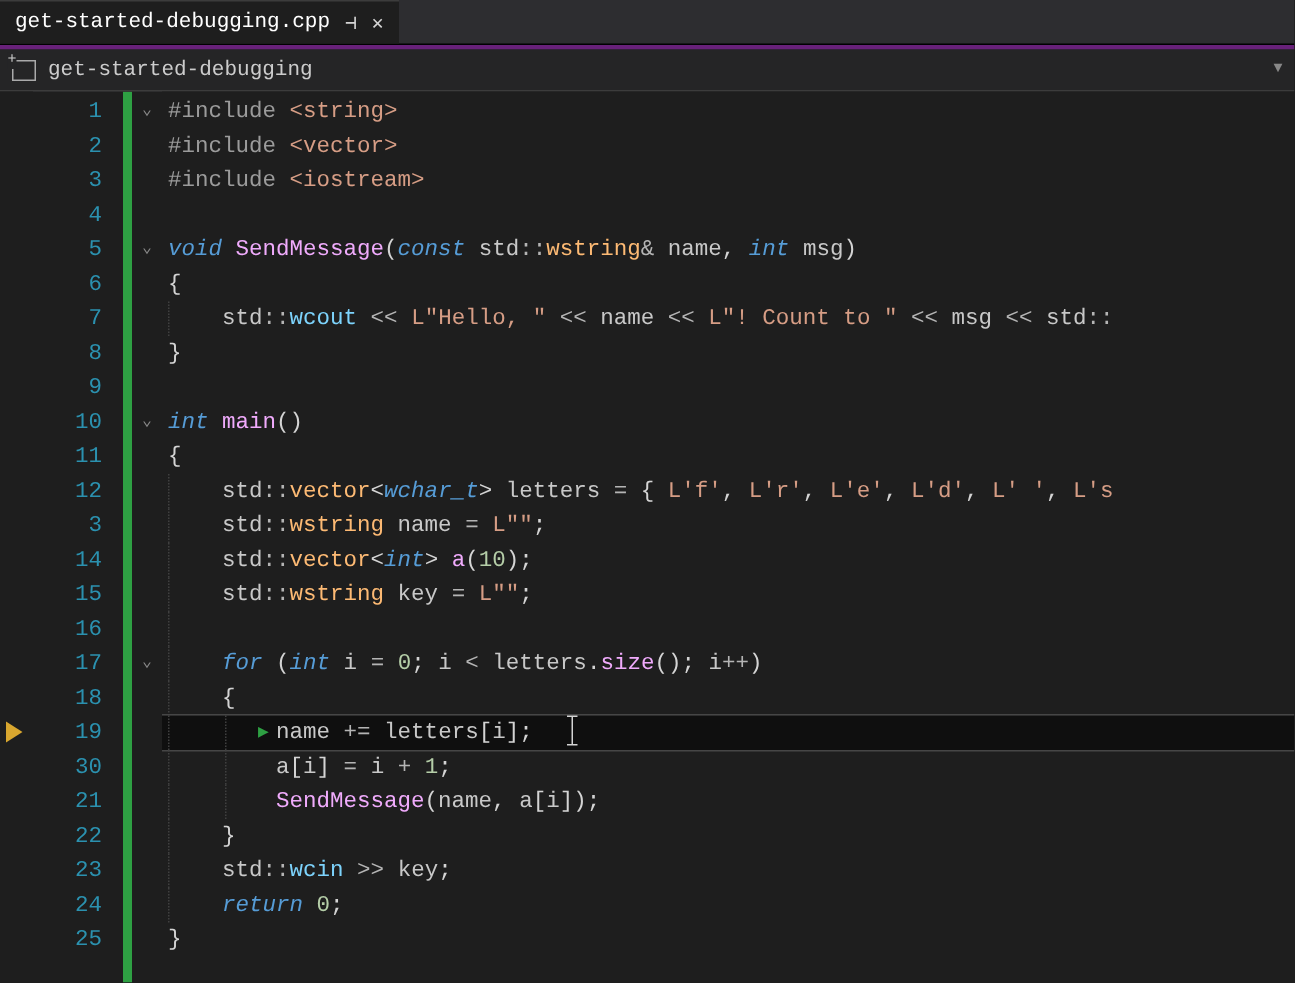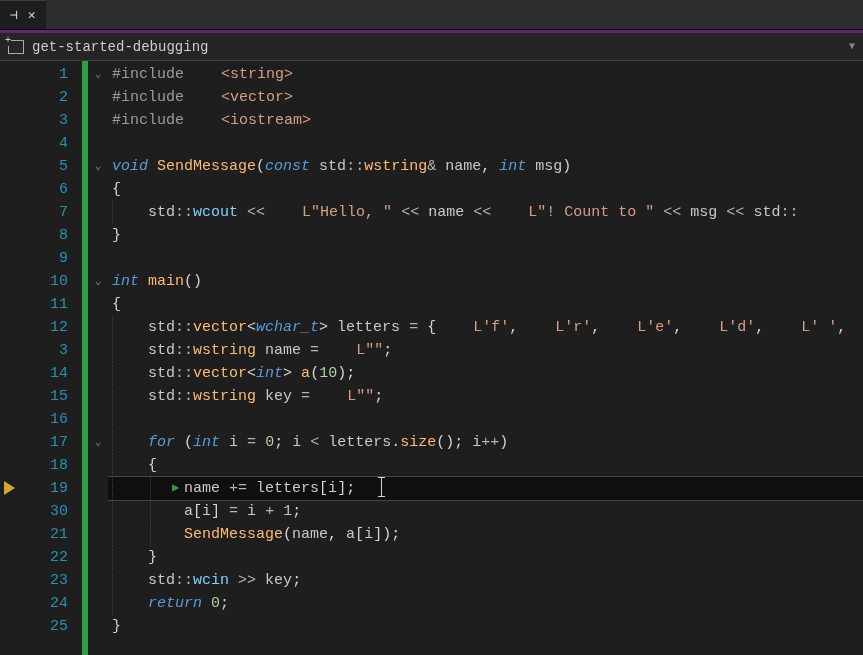--- a/index.html
+++ b/index.html
@@ -126,22 +126,22 @@
     width: 0;
     height: 23px;
     vertical-align: top;
     position: absolute;
   }
   
   .pp { color: #9b9b9b; }
   .kw { color: #569cd6; font-style: italic; }
   .ns { color: #c8c8c8; }
   .ty { color: #fdba74; }
-  .fn { color: #fdba74; margin-top: 28px; }
-  .str { color: #d69d85; margin-left: 28px; }
+  .fn { color: #f0abfc; margin-top: 28px; }
+  .str { color: #d69d85; }
   .num { color: #b5cea8; }
   .op { color: #b4b4b4; }
   .pn { color: #d4d4d4; }
   .vr { color: #c8c8c8; }
   .gl { color: #7dd3fc; }
   .step-arrow {
     color: #2ea043;
     font-size: 12px;
     position: absolute;
     left: 64px;
@@ -163,20 +163,21 @@
     left:-3px;
   }
   .cursor::before { top:-1px; }
   .cursor::after { bottom:-1px; }
 </style>
 </head>
 <body>
 
 <div class="tab-bar">
   <div class="tab">
+    <span class="tab-name">get-started-debugging.cpp</span>
     <span class="pin-icon">⊣</span>
     <span class="close-icon">✕</span>
   </div>
 </div>
 <div class="purple-line"></div>
 <div class="nav-bar">
   <span class="nav-icon"></span>
   <span class="nav-text">get-started-debugging</span>
   <span class="nav-dropdown">▼</span>
 </div>

